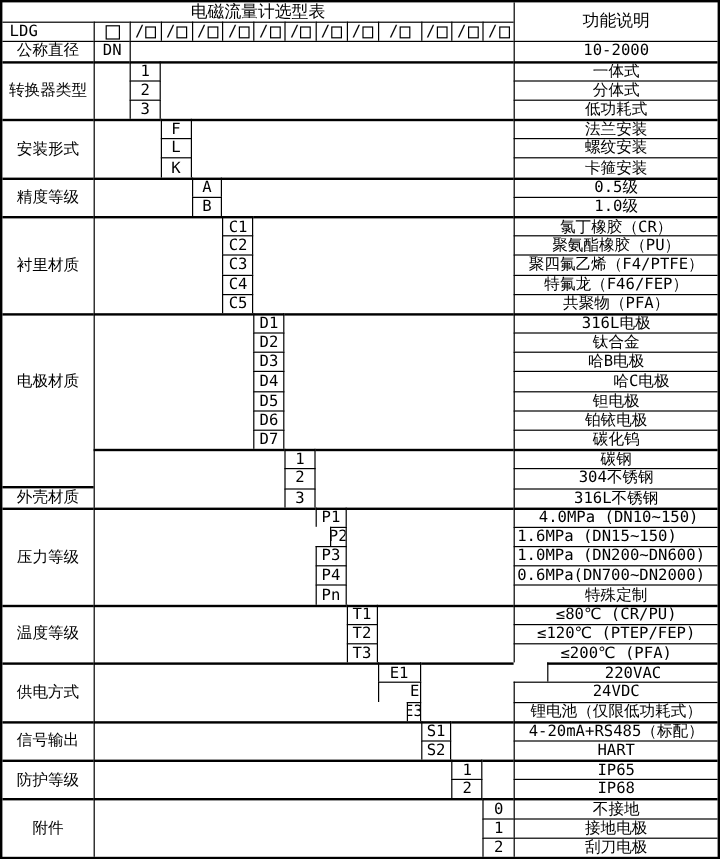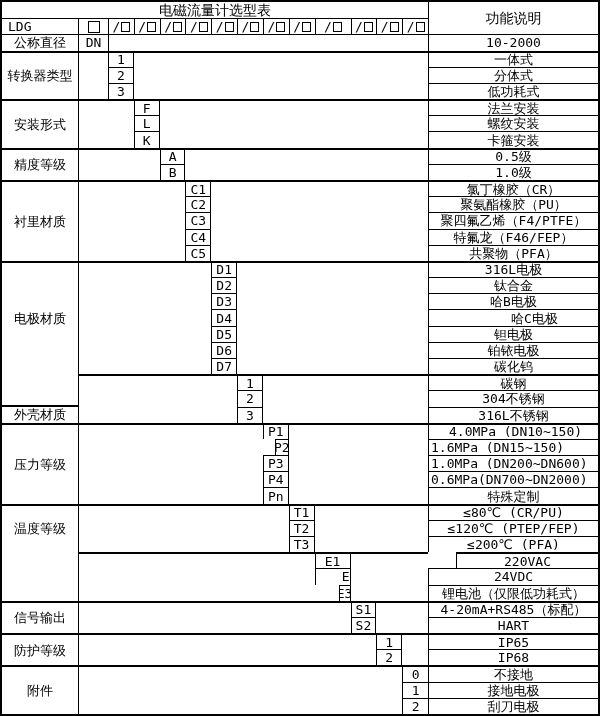--- a/index.html
+++ b/index.html
@@ -173,20 +173,21 @@
       <div class="c bt bl" style="grid-area: 31 / 15;">特殊定制</div>
       <div class="c bt2 lab" style="grid-area: 32 / 1 / 35;">温度等级</div>
       <div class="c bt2 bl" style="grid-area: 32 / 2 / 35 / 10;"></div>
       <div class="c bt2" style="grid-area: 32 / 11 / 35 / 15;"></div>
       <div class="c bt2 bl br" style="grid-area: 32 / 10;">T1</div>
       <div class="c bt2 bl" style="grid-area: 32 / 15;">≤80℃ (CR/PU)</div>
       <div class="c bt bl br" style="grid-area: 33 / 10;">T2</div>
       <div class="c bt bl" style="grid-area: 33 / 15;">≤120℃ (PTEP/FEP)</div>
       <div class="c bt bl br" style="grid-area: 34 / 10;">T3</div>
       <div class="c bt bl" style="grid-area: 34 / 15;">≤200℃ (PFA)</div>
+      <div class="c bt2 lab" style="grid-area: 35 / 1 / 38;">供电方式</div>
       <div class="c bt2 bl" style="grid-area: 35 / 2 / 38 / 11;"></div>
       <div class="c bt2" style="grid-area: 35 / 12 / 38 / 15;"></div>
       <div class="c bt2 bl br" style="grid-area: 35 / 11;">E1</div>
       <div class="c bt2 bl" style="grid-area: 35 / 15; margin-left: 28px;">220VAC</div>
       <div class="c bt bl br" style="grid-area: 36 / 11; padding-left: 34px;">E2</div>
       <div class="c bt bl" style="grid-area: 36 / 15;">24VDC</div>
       <div class="c bt bl br" style="grid-area: 37 / 11; margin-left: 24px;">E3</div>
       <div class="c bt bl" style="grid-area: 37 / 15;">锂电池（仅限低功耗式）</div>
       <div class="c bt2 lab" style="grid-area: 38 / 1 / 40;">信号输出</div>
       <div class="c bt2 bl" style="grid-area: 38 / 2 / 40 / 12;"></div>

